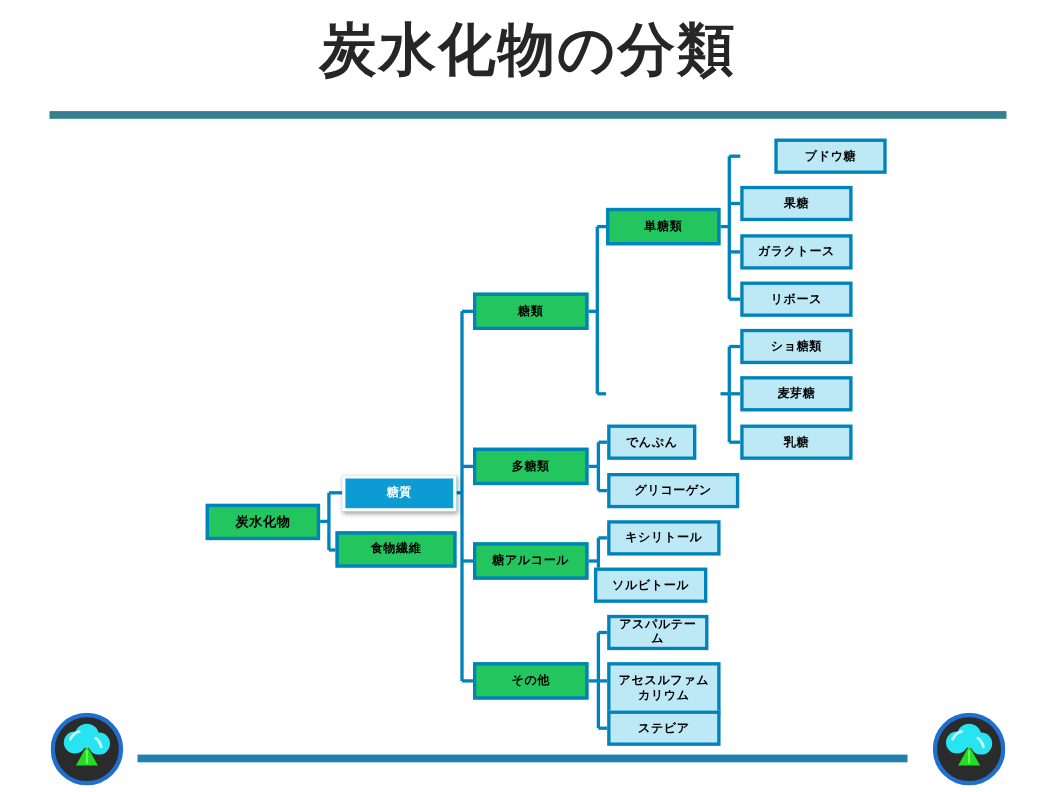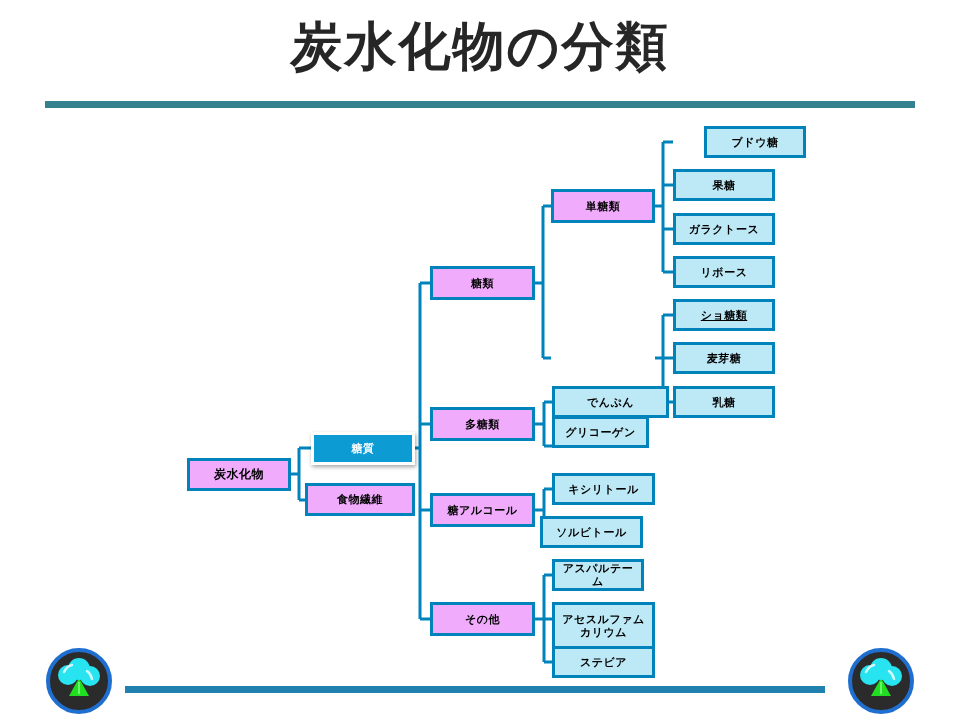--- a/index.html
+++ b/index.html
@@ -67,21 +67,21 @@
 
   
   .node {
     position: absolute;
     box-sizing: border-box;
     display: flex;
     align-items: center;
     justify-content: center;
     text-align: center;
     border: 3px solid #0082BB;
-    background: #f0abfc;
+    background: #22c55e;
     color: #000000;
     font-weight: bold;
     font-size: 11px;
     line-height: 1.15;
     letter-spacing: 0.5px;
   }
   .node.leaf {
     background: #BDE9F7;
   }
   .node.accent {
@@ -188,34 +188,34 @@
   <div class="node leaf" style="left:673px; top:169px; width:102px; height:32px;">
     <span class="label">果糖</span>
   </div>
   <div class="node leaf" style="left:673px; top:213px; width:102px; height:32px;">
     <span class="label">ガラクトース</span>
   </div>
   <div class="node leaf" style="left:673px; top:256px; width:102px; height:32px;">
     <span class="label">リボース</span>
   </div>
 
-  <div class="node leaf" style="left:673px; top:299px; width:102px; height:32px;text-decoration:underline;">
+  <div class="node leaf" style="left:673px; top:299px; width:102px; height:32px;">
     <span class="label">ショ糖類</span>
   </div>
   <div class="node leaf" style="left:673px; top:342px; width:102px; height:32px;">
     <span class="label">麦芽糖</span>
   </div>
   <div class="node leaf" style="left:673px; top:386px; width:102px; height:32px;">
     <span class="label">乳糖</span>
   </div>
 
-  <div class="node leaf" style="left:552px; top:386px; width:117px; height:32px;">
+  <div class="node leaf" style="left:552px; top:386px; width:81px; height:32px;">
     <span class="label">でんぷん</span>
   </div>
-  <div class="node leaf" style="left:552px; top:416px; width:97px; height:32px;">
+  <div class="node leaf" style="left:552px; top:430px; width:120px; height:32px;">
     <span class="label">グリコーゲン</span>
   </div>
 
   <div class="node leaf" style="left:552px; top:473px; width:103px; height:32px;">
     <span class="label">キシリトール</span>
   </div>
   <div class="node leaf" style="left:540px; top:516px; width:103px; height:32px;">
     <span class="label">ソルビトール</span>
   </div>
 

